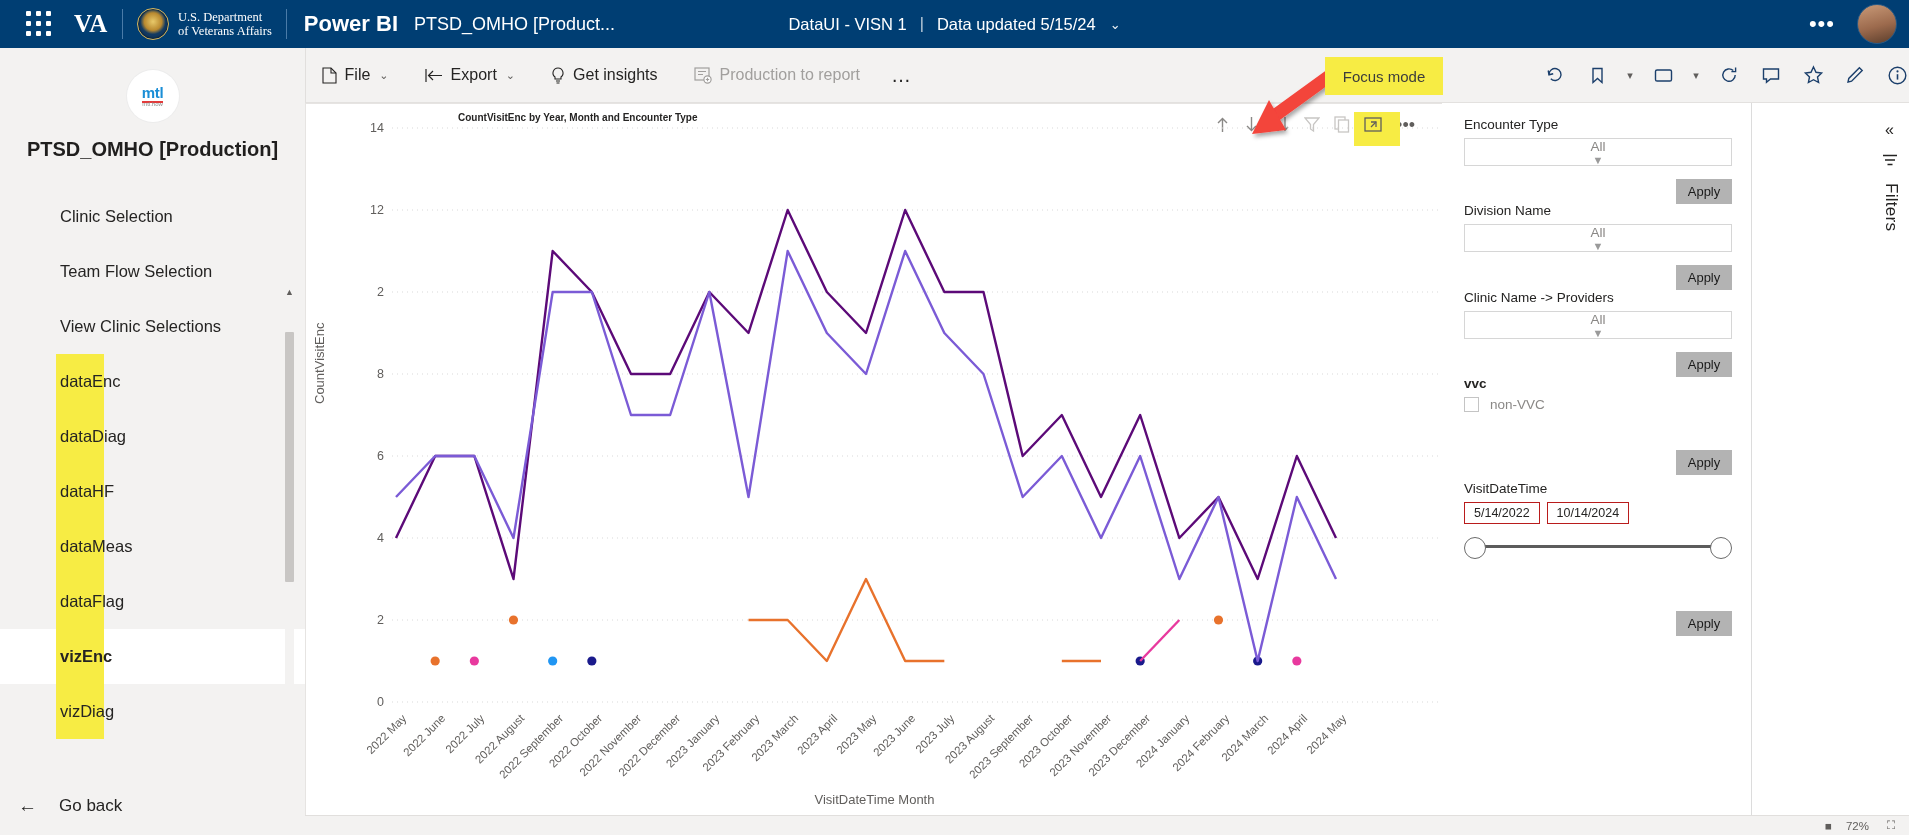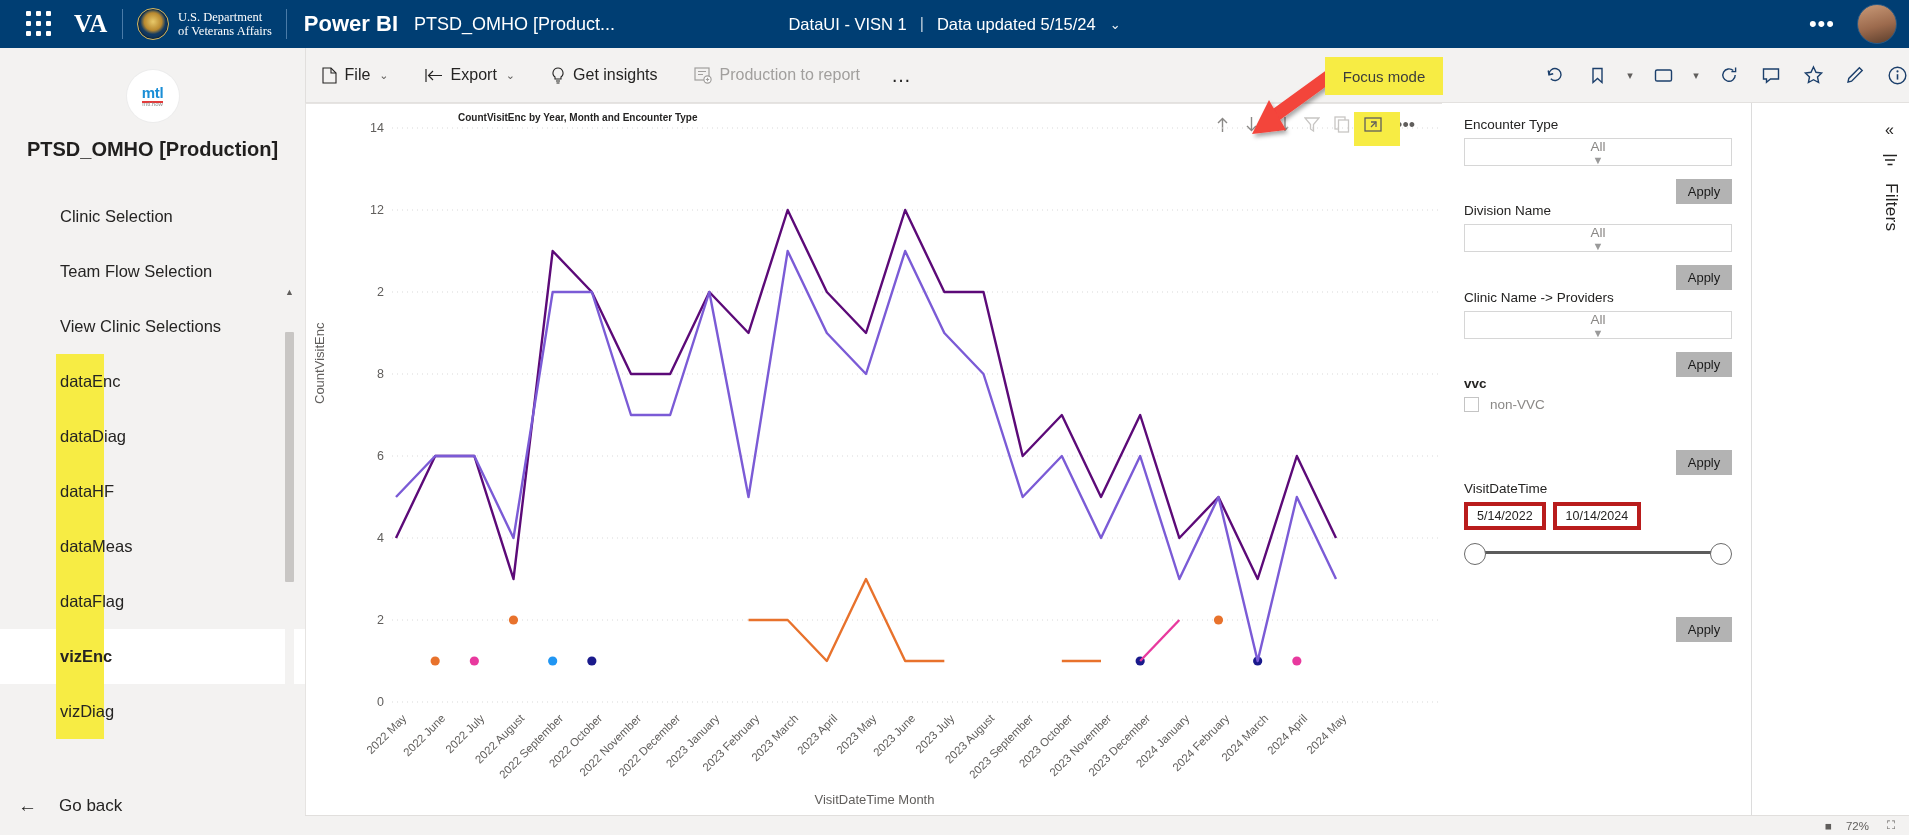--- a/index.html
+++ b/index.html
@@ -114,21 +114,21 @@
   .f-label{font-size:13.5px;color:#252423;margin-bottom:6px;}
   .f-label.bold{font-weight:600;}
   .f-select{height:26px;border:1px solid #d6d6d6;background:#fff;display:flex;align-items:center;
     justify-content:space-between;padding:0 9px;font-size:13.5px;color:#8a8886;cursor:pointer;flex-direction:column;}
   .f-select .cv{color:#9a9a9a;font-size:11px;}
   .f-apply{position:absolute;right:0;width:56px;height:25px;background:#b3b3b3;color:#1b1b1b;
     font-size:13px;display:flex;align-items:center;justify-content:center;cursor:pointer;}
   .f-check{display:flex;align-items:center;font-size:13.5px;color:#8a8886;margin-top:4px;cursor:pointer;}
   .f-box{width:13px;height:13px;border:1px solid #c4c4c4;margin-right:11px;background:#fff;}
   .f-dates{display:flex;gap:7px;margin-bottom:9px;}
-  .f-date{border:4px solid #b91c1c;background:#fff;font-size:12.5px;color:#252423;
+  .f-date{border:1px solid #b91c1c;background:#fff;font-size:12.5px;color:#252423;
     padding:3px 9px;cursor:text;}
   .f-slider{position:relative;height:26px;}
   .f-slider .rail{position:absolute;left:11px;right:11px;top:12px;height:2.5px;background:#5c5c5c;}
   .f-slider .knob{position:absolute;top:4px;width:20px;height:20px;border-radius:50%;
     border:1.5px solid #6b6b6b;background:#fff;cursor:pointer;}
 
   
   .filters-rail{position:absolute;left:1870px;top:103px;width:39px;height:713px;background:#fff;}
   .fr-chev{margin-top:18px;text-align:center;font-size:16px;color:#252423;cursor:pointer;}
   .fr-ico{margin-top:14px;text-align:center;color:#252423;}

